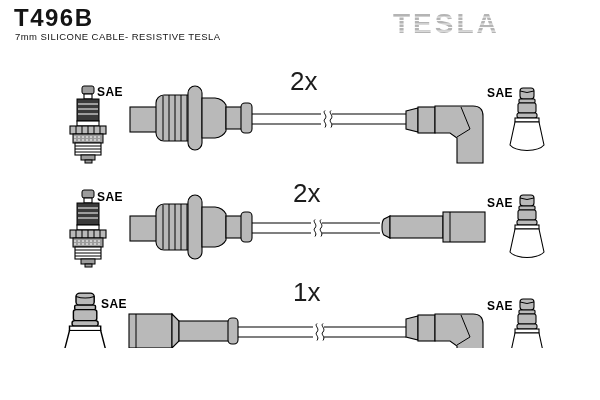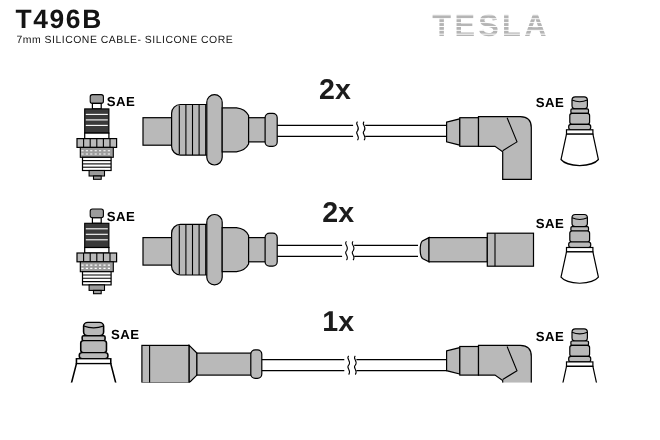--- a/index.html
+++ b/index.html
@@ -16,41 +16,41 @@
     position:absolute;left:15px;top:31px;
     font-size:9.5px;letter-spacing:0.45px;color:#141414;white-space:nowrap;
   }
   .brand-svg{position:absolute;left:392px;top:7px;}
   .brand-text{
     font-family:"Liberation Sans",sans-serif;
     font-size:28px;font-weight:700;letter-spacing:3px;
   }
   .logo-fill{fill:var(--logo-gray,#b4b4b4);}
   .qty{
-    position:absolute;font-size:26px;font-weight:700;color:#1c1c1c;
+    position:absolute;font-size:26px;font-weight:400;color:#1c1c1c;
   }
   .sae{
     position:absolute;font-size:12px;font-weight:700;letter-spacing:0.4px;color:#000;
   }
   .diagram{position:absolute;left:0;top:0;}
   .metal{fill:var(--boot-gray,#b9b9b9);stroke:var(--outline,#000);stroke-width:1.1;}
   .metal-dark{fill:#9c9c9c;stroke:var(--outline,#000);stroke-width:1;}
   .whitepart{fill:#ffffff;stroke:var(--outline,#000);stroke-width:1.1;}
   .darkpart{fill:#3a3a3a;stroke:var(--outline,#000);stroke-width:1;}
   .outline-line{stroke:var(--outline,#000);stroke-width:1;fill:none;}
   .white-line{stroke:#ffffff;stroke-width:1;fill:none;}
   .wire{stroke:var(--outline,#000);stroke-width:1.2;}
 </style>
 </head>
 <body>
 
 <div class="canvas">
 
   <div class="part-number">T496B</div>
-  <div class="subtitle">7mm SILICONE CABLE- SILICONE CORE</div>
+  <div class="subtitle">7mm SILICONE CABLE- RESISTIVE TESLA</div>
 
   <svg class="brand-svg" width="130" height="34" viewBox="0 0 130 34">
     <defs>
       <pattern id="logo-stripes" width="4" height="3.5" patternUnits="userSpaceOnUse">
         <rect width="4" height="3.5" class="logo-fill"></rect>
         <rect y="2.6" width="4" height="0.9" fill="#ffffff"></rect>
       </pattern>
     </defs>
     <text x="1" y="26" class="brand-text" fill="url(#logo-stripes)">TESLA</text>
   </svg>

